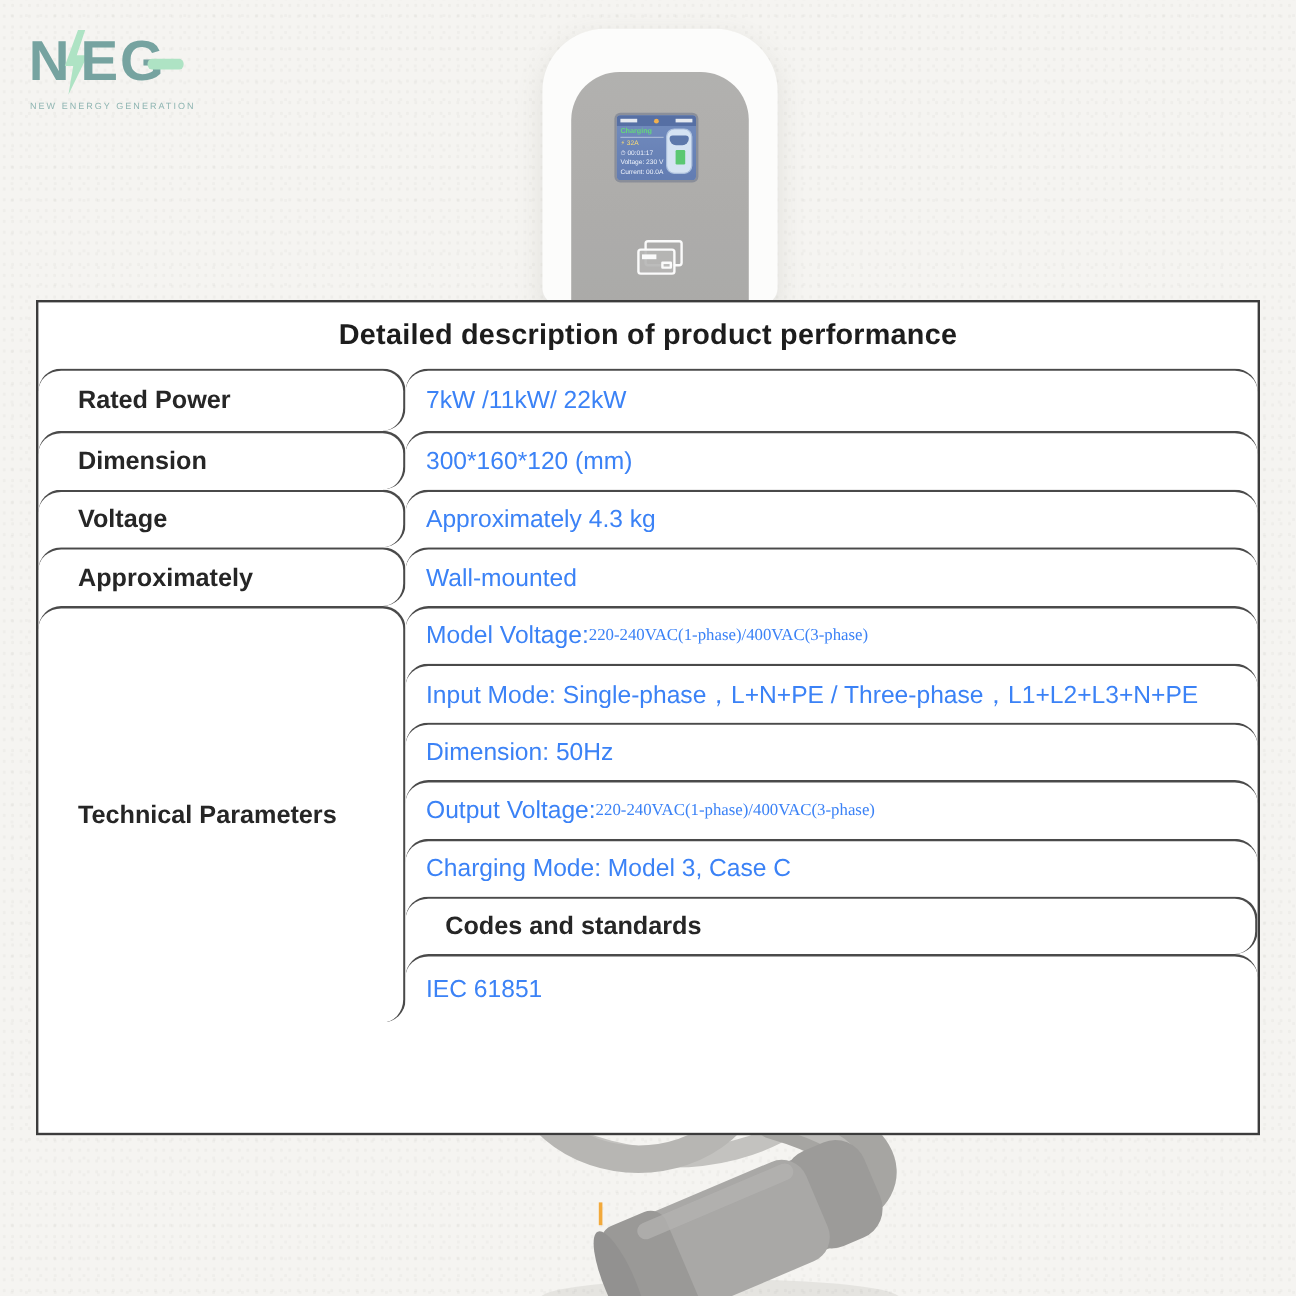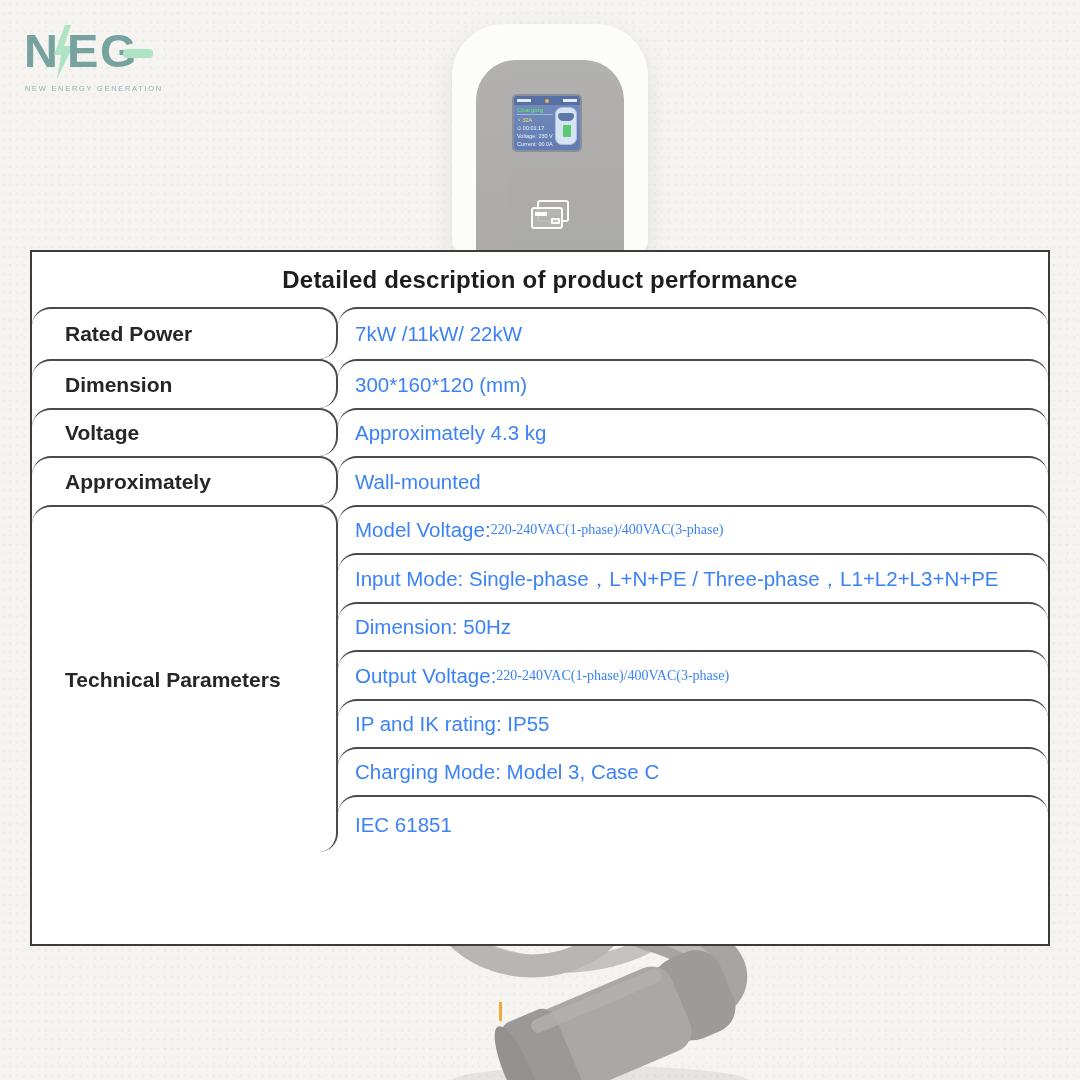--- a/index.html
+++ b/index.html
@@ -184,22 +184,20 @@
       <span>Input Mode: Single-phase，L+N+PE / Three-phase，L1+L2+L3+N+PE</span>
     </div>
     <div class="cell val">
       <span>Dimension: 50Hz</span>
     </div>
     <div class="cell val">
       <span>Output Voltage: </span>
       <span class="serif">220-240VAC(1-phase)/400VAC(3-phase)</span>
     </div>
     <div class="cell val">
-      <span>IP and IK rating: IP55</span>
-    </div>
-    <div class="cell val">
       <span>Charging Mode: Model 3, Case C</span>
     </div>
 
+    <div class="cell lbl">Codes and standards</div>
     <div class="cell val">IEC 61851</div>
   </div>
 
 </div>
 
 </body></html>

